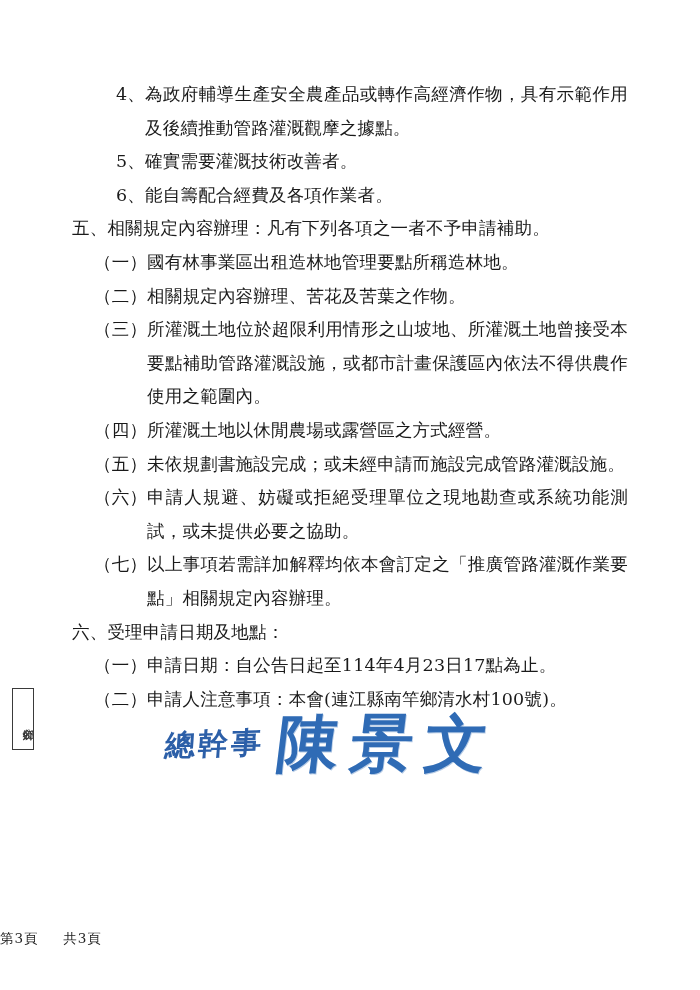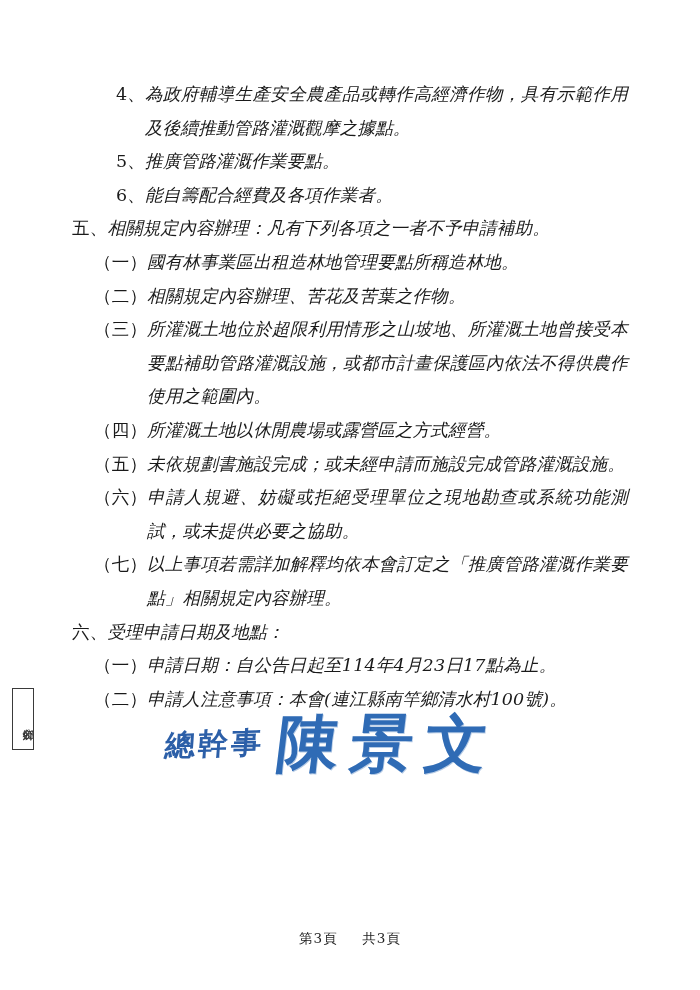--- a/index.html
+++ b/index.html
@@ -51,21 +51,20 @@
     align-items: flex-start;
   }
   .hang .marker {
     flex: 0 0 auto;
     white-space: nowrap;
   }
   .hang .text {
     flex: 1 1 auto;
     text-align: justify;
     text-justify: inter-ideograph;
-    font-style: italic;
   }
   
   .signature-block {
     position: absolute;
     left: 165px;
     top: 700px;
     width: 400px;
     height: 110px;
   }
   .sig-title {
@@ -107,21 +106,21 @@
     box-sizing: border-box;
     letter-spacing: 0;
     font-family: "DejaVu Sans", "Liberation Sans", sans-serif;
     writing-mode: vertical-rl;
   }
   .footer {
     position: absolute;
     left: 0;
     right: 0;
     bottom: 42px;
-    text-align: center;
+    text-align: left;
     font-size: 13.5px;
     color: #222;
     letter-spacing: 1px;
   }
   .footer .gap { display: inline-block; width: 14px; }
 </style>
 </head>
 <body>
 
 <div class="page">
@@ -131,21 +130,21 @@
     <div class="para lvl-sub">
       <div class="hang">
         <span class="marker">4、</span>
         <span class="text">為政府輔導生產安全農產品或轉作高經濟作物，具有示範作用及後續推動管路灌溉觀摩之據點。</span>
       </div>
     </div>
 
     <div class="para lvl-sub">
       <div class="hang">
         <span class="marker">5、</span>
-        <span class="text">推廣管路灌溉作業要點。</span>
+        <span class="text">確實需要灌溉技術改善者。</span>
       </div>
     </div>
 
     <div class="para lvl-sub">
       <div class="hang">
         <span class="marker">6、</span>
         <span class="text">能自籌配合經費及各項作業者。</span>
       </div>
     </div>
 

